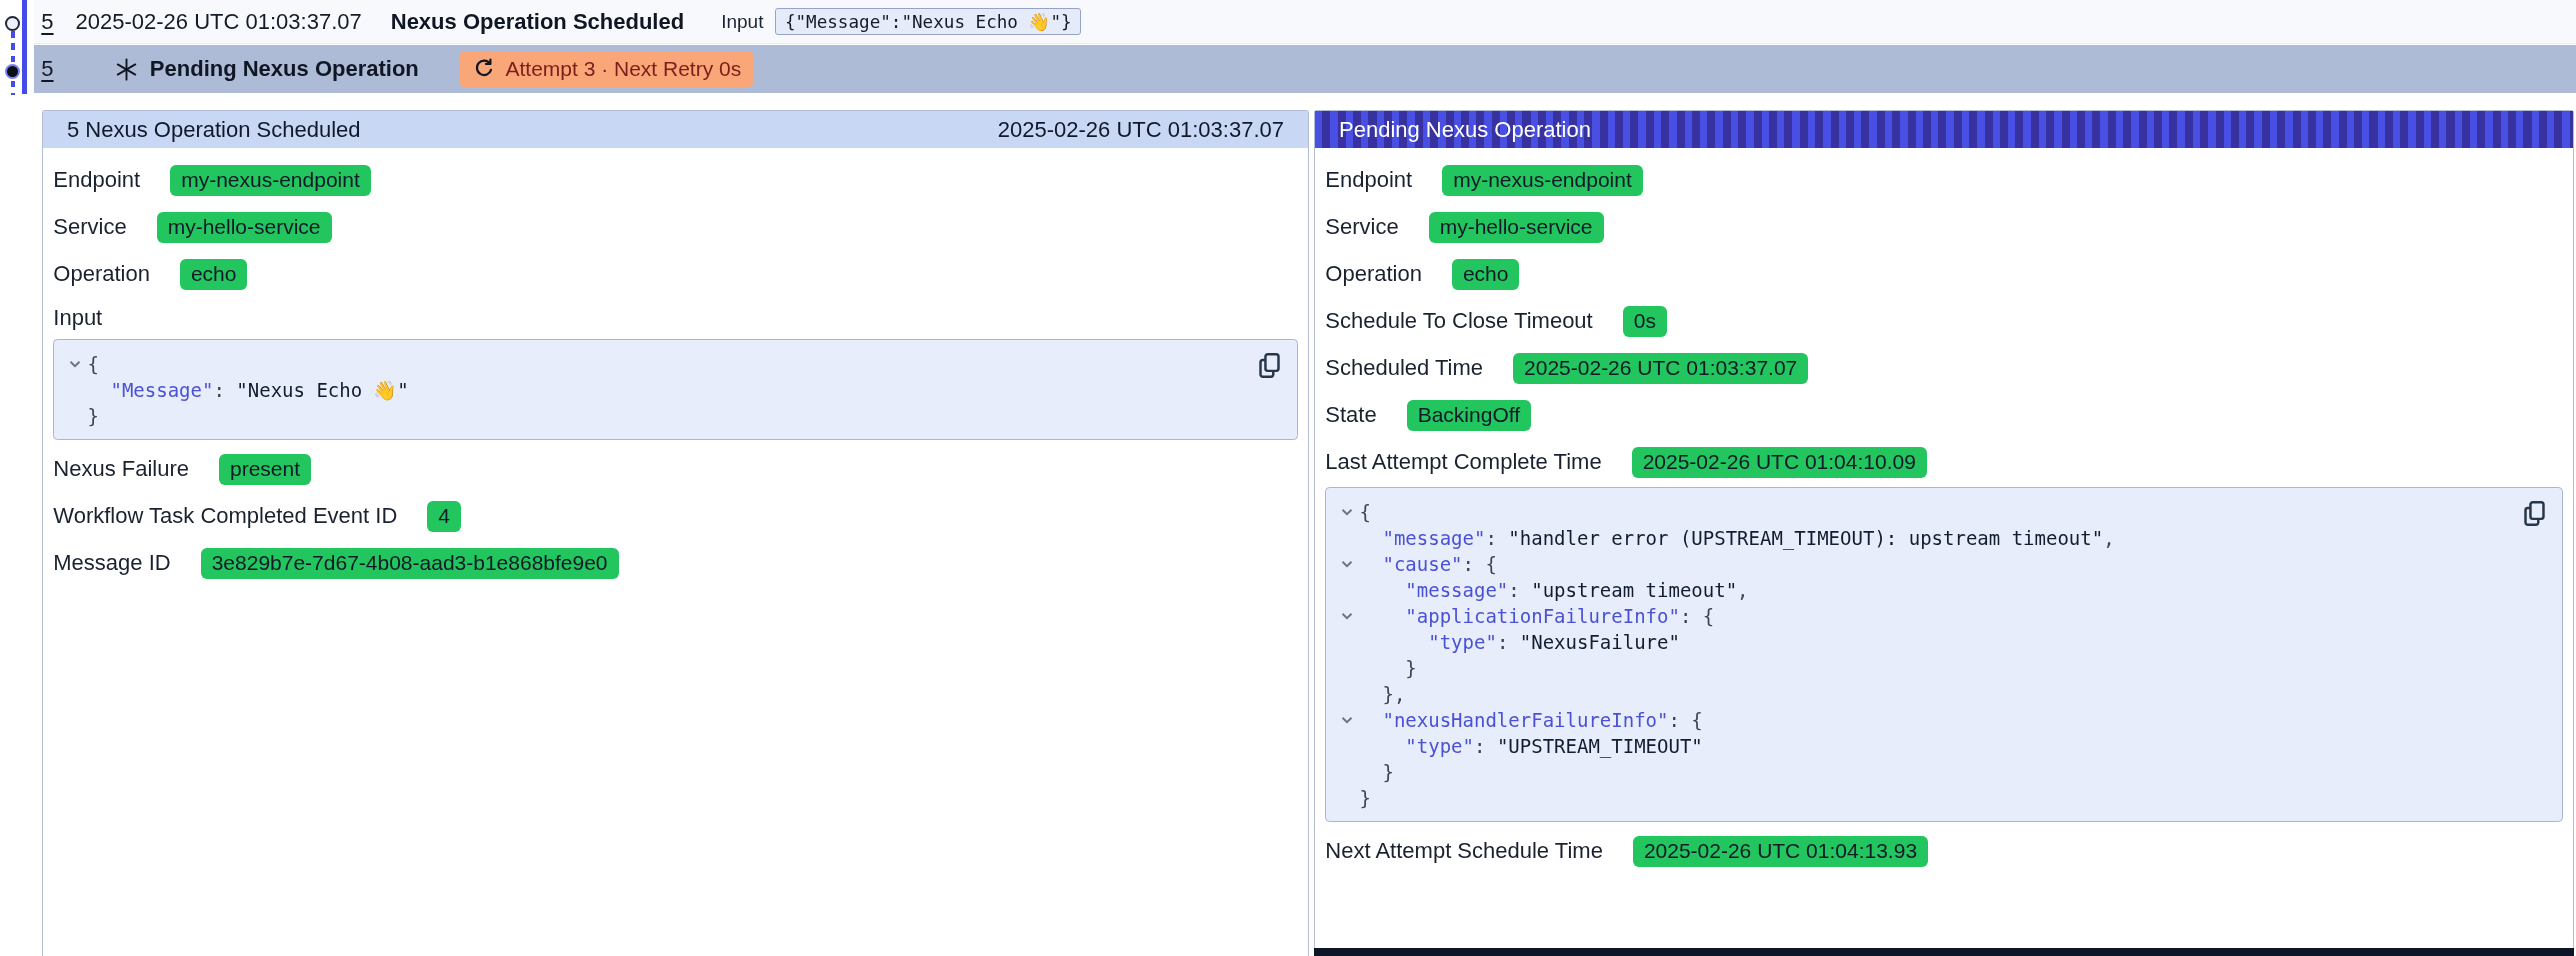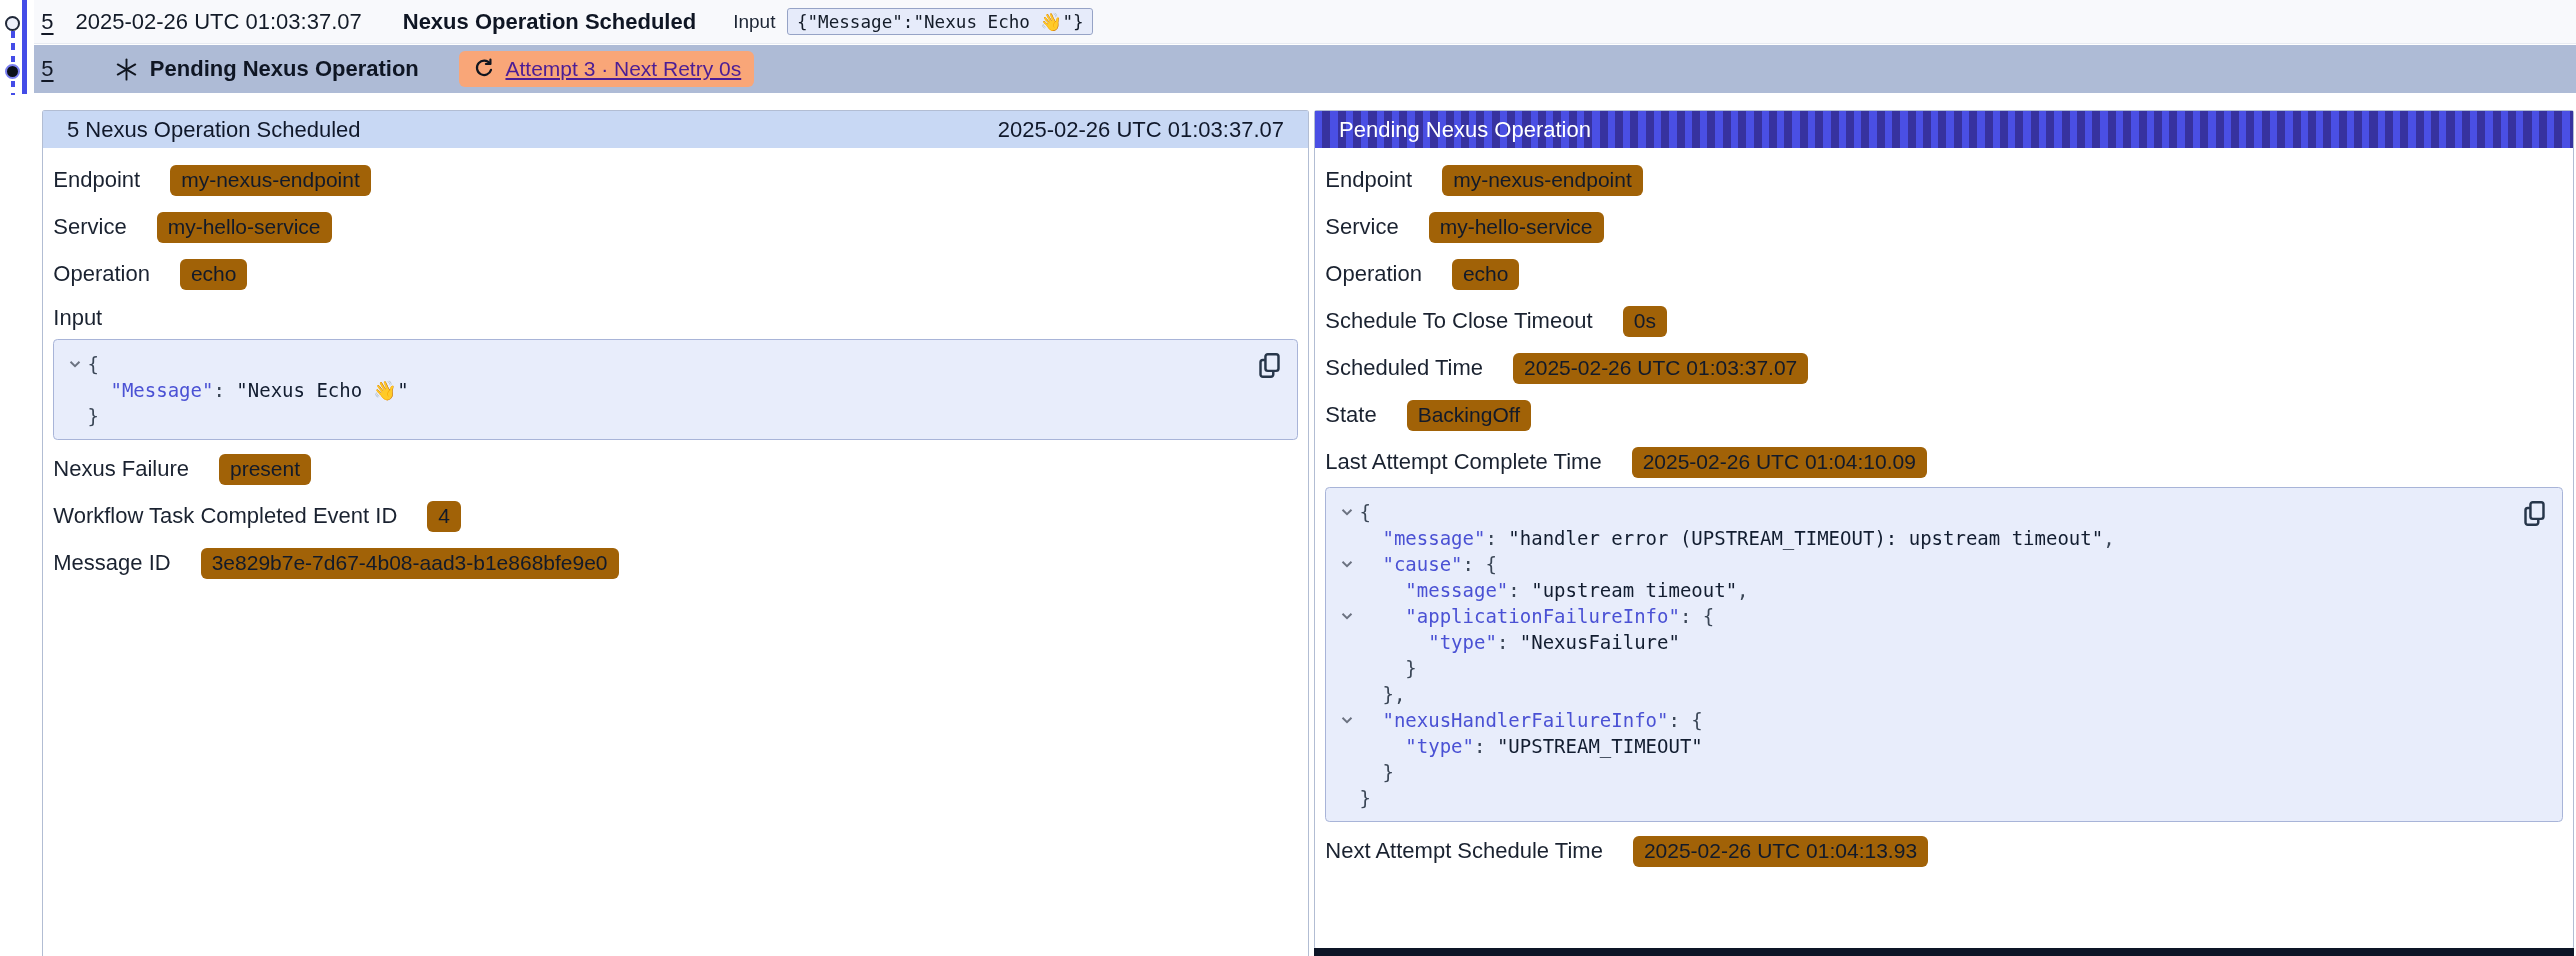--- a/index.html
+++ b/index.html
@@ -28,54 +28,54 @@
 
   
   .hist-row { position: absolute; left: 34px; right: 0; display: flex; align-items: center; }
   .row-scheduled { top: 0; height: 44px; background: #f8f9fc; border-bottom: 1.5px solid #e8ebf2; }
   .row-pending { top: 45px; height: 48px; background: #aebbd6; }
   .evt-id {
     margin-left: 7.3px; font-size: 22px; color: #121826;
     text-decoration: underline; text-underline-offset: 3.7px; cursor: pointer;
   }
   .evt-time { margin-left: 22px; font-size: 22px; color: #131b28; }
-  .evt-title { margin-left: 41px; font-size: 22px; font-weight: 700; color: #0f1624; }
+  .evt-title { margin-left: 29px; font-size: 22px; font-weight: 700; color: #0f1624; }
   .evt-input-label { margin-left: 37px; font-size: 19px; color: #1c2534; }
   .evt-chip {
     margin-left: 11.7px; font-family: "DejaVu Sans Mono", monospace; font-size: 17.6px;
     background: #e6ebfa; border: 1.5px solid #96a3c6; border-radius: 2.9px;
     padding: 2.2px 8.8px; color: #131b28; white-space: pre;
   }
   .pending-star { margin-left: 59px; width: 27px; height: 27px; flex: none; }
   .pending-title { margin-left: 10.3px; font-size: 22px; font-weight: 700; color: #0f1624; }
   .retry-badge {
     margin-left: 40px; height: 36px; display: flex; align-items: center; gap: 10.3px;
     background: #f9a678; border-radius: 5.9px; padding: 0 13px;
-    font-size: 21px; color: #4c1d95; text-decoration: underline;
+    font-size: 21px; color: #7f1d1d;
   }
 
   
   .panel { position: absolute; top: 110px; border: 1.5px solid #b2bdd3; border-radius: 2.9px; background: #fff; }
   .panel-left  { left: 42px;  width: 1267px; height: 879px; border-bottom: none; }
   .panel-right { left: 1314px; width: 1260px; height: 839px; border-bottom: none; }
   .panel-header {
     height: 37px; display: flex; align-items: center; justify-content: space-between;
     padding: 0 24px; font-size: 22px;
   }
   .header-scheduled { background: #c8d8f4; color: #10182a; }
   .header-pending {
     background: repeating-linear-gradient(90deg, #4a4fe4 0 7.3px, #37329f 7.3px 15.4px);
     color: #ffffff;
   }
   .panel-body { padding: 8.8px 10.3px; }
   .field-row { height: 47px; display: flex; align-items: center; gap: 30px; }
   .field-row.spaced { margin-top: 10.3px; }
   .field-label { font-size: 22px; color: #1a2230; }
   .badge {
-    background: #a16207; border-radius: 5.9px; padding: 3.7px 11px;
+    background: #22c55e; border-radius: 5.9px; padding: 3.7px 11px;
     font-size: 21px; color: #121a2a; white-space: nowrap;
   }
   .link-value {
     font-size: 22px; color: #10161f; text-decoration: underline;
     text-underline-offset: 4.4px; cursor: pointer;
   }
   .section-label-row { height: 40px; display: flex; align-items: center; font-size: 22px; color: #1a2230; }
 
   
   .code-block {

